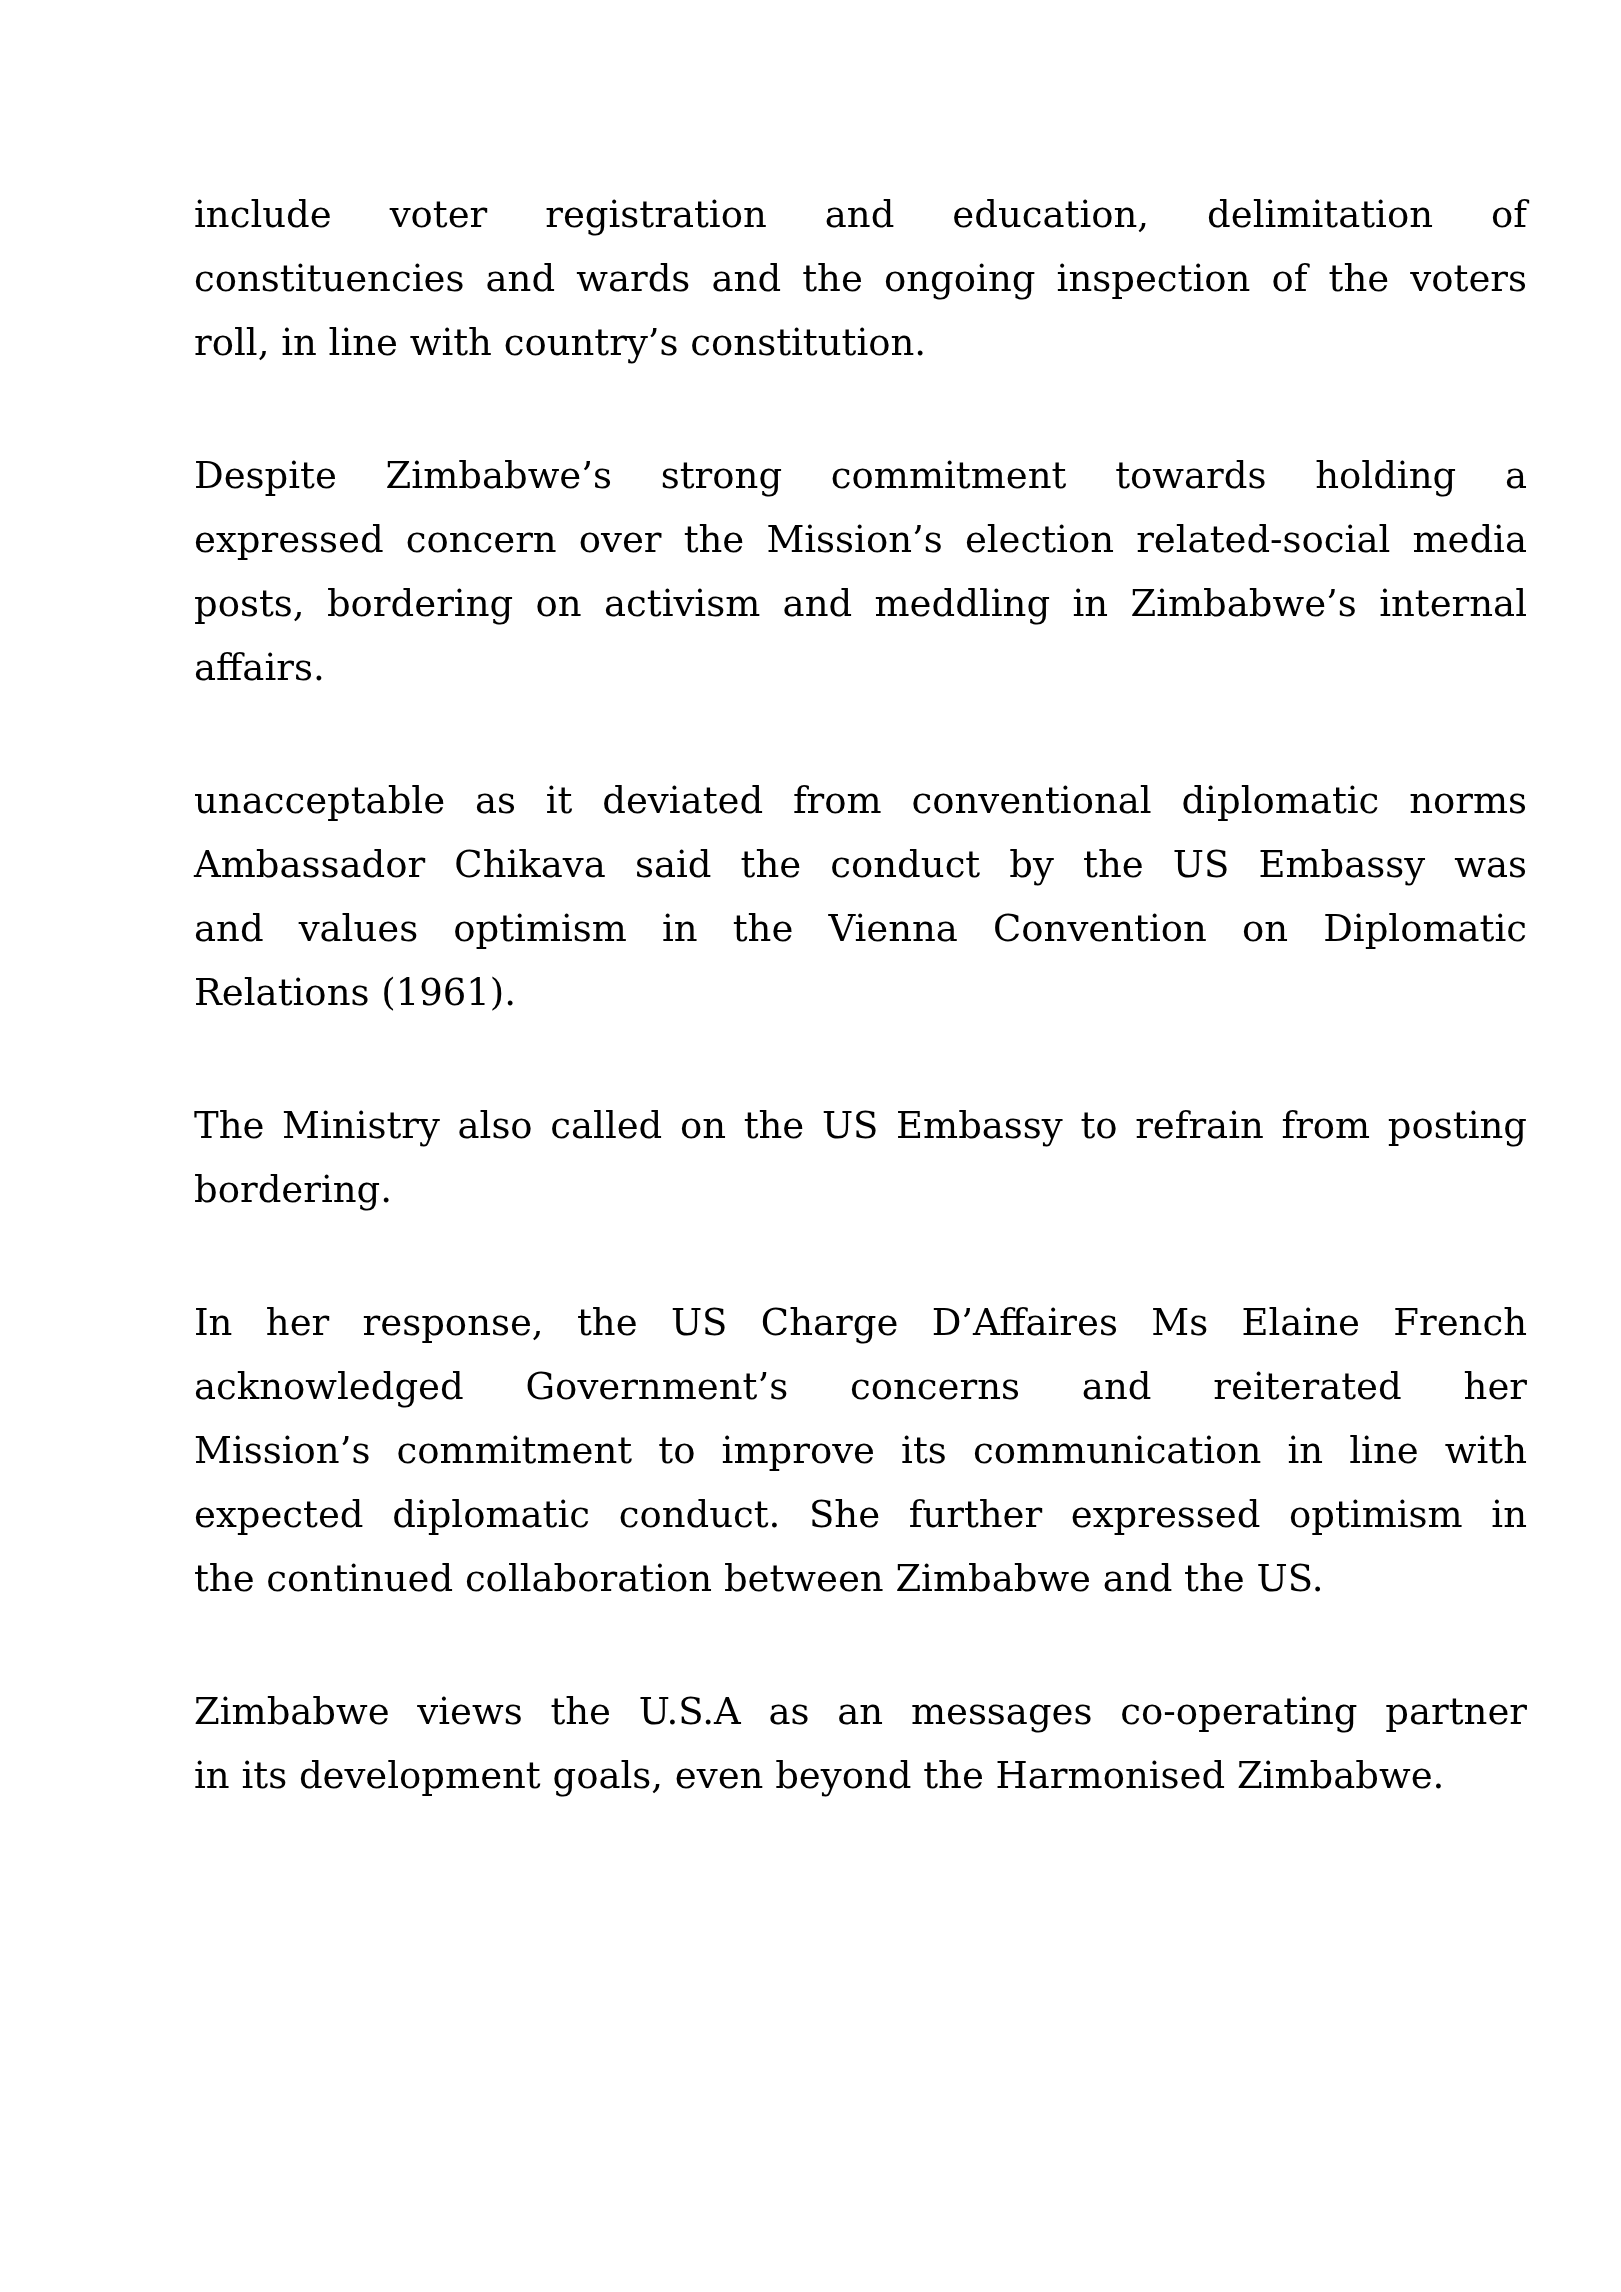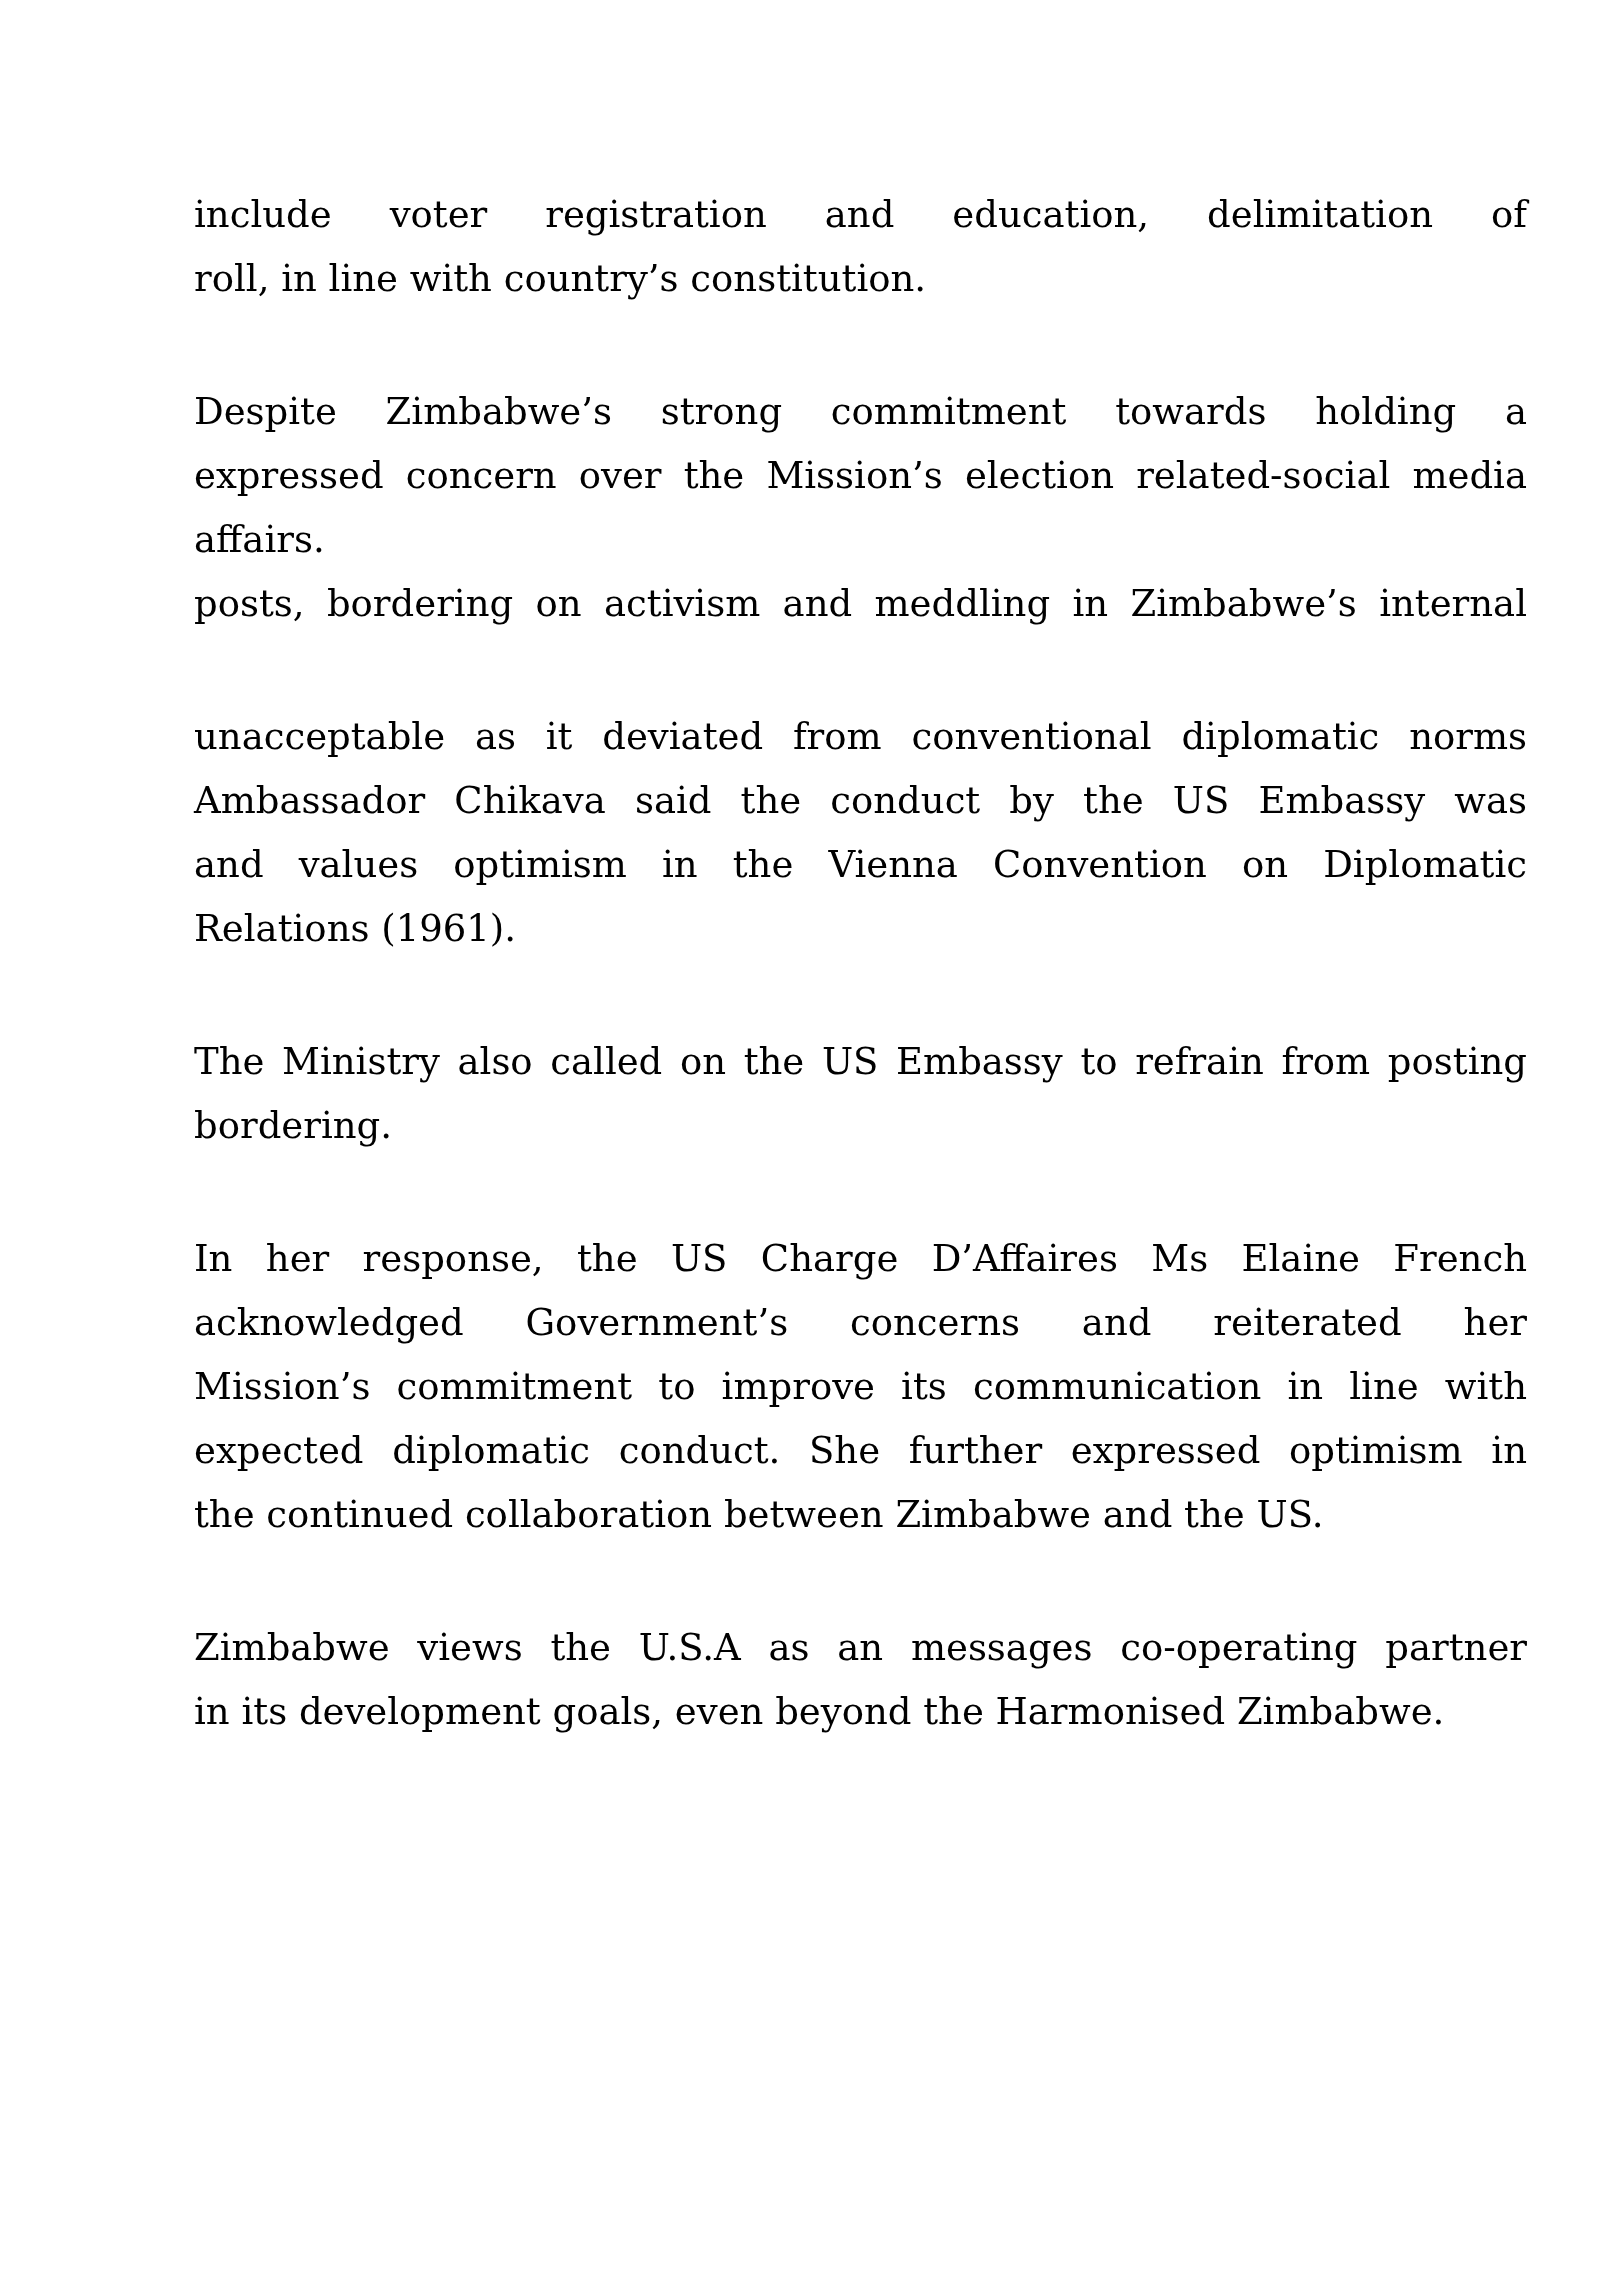--- a/index.html
+++ b/index.html
@@ -38,28 +38,29 @@
     text-align-last: justify;
   }
 </style>
 </head>
 <body>
 
 <div class="page">
 
   <div class="para">
     <div class="line fill">include voter registration and education, delimitation of</div>
+    <div class="line fill">constituencies and wards and the ongoing inspection of the voters</div>
     <div class="line">roll, in line with country’s constitution.</div>
   </div>
 
   <div class="para">
     <div class="line fill">Despite Zimbabwe’s strong commitment towards holding a</div>
     <div class="line fill">expressed concern over the Mission’s election related-social media</div>
+    <div class="line fill">posts, bordering on activism and meddling in Zimbabwe’s internal</div>
     <div class="line">affairs.</div>
-    <div class="line fill">posts, bordering on activism and meddling in Zimbabwe’s internal</div>
   </div>
 
   <div class="para">
     <div class="line fill">unacceptable as it deviated from conventional diplomatic norms</div>
     <div class="line fill">Ambassador Chikava said the conduct by the US Embassy was</div>
     <div class="line fill">and values optimism in the Vienna Convention on Diplomatic</div>
     <div class="line">Relations (1961).</div>
   </div>
 
   <div class="para">

